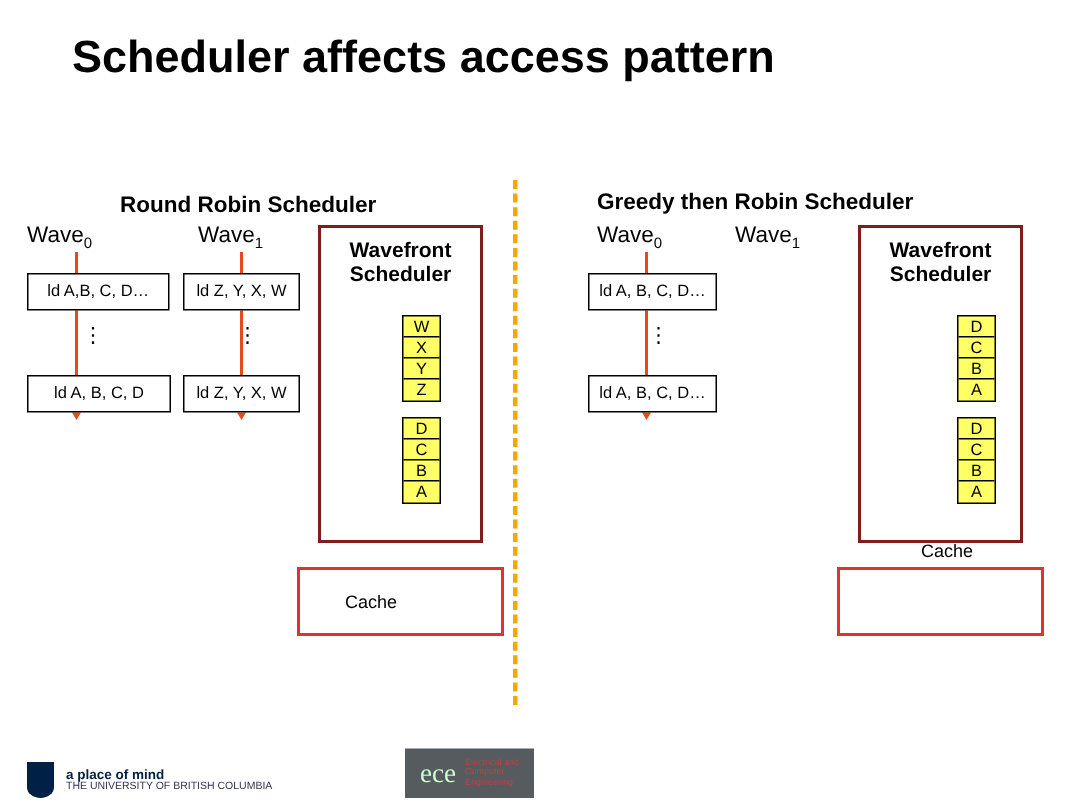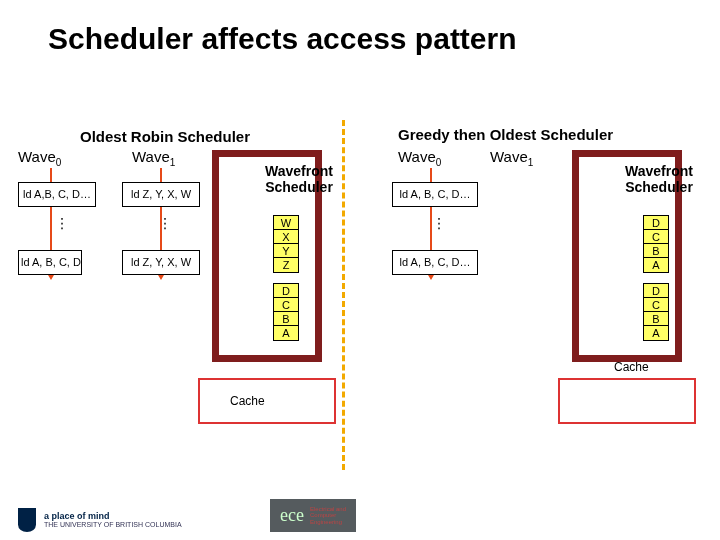--- a/index.html
+++ b/index.html
@@ -42,21 +42,21 @@
   .arrow {
     position:absolute; width:2px; background:#e64a19;
   }
   .arrow::after{
     content:""; position:absolute; left:-5px; bottom:-2px;
     border-left:6px solid transparent; border-right:6px solid transparent;
     border-top:10px solid #e64a19;
   }
 
   
-  .wf-outer { position:absolute; border:7px solid #7f1d1d;padding-left:32px; }
+  .wf-outer { position:absolute; border:2px solid #7f1d1d; }
   .wf-label { position:absolute; font-weight:700; font-size:14px; text-align:center; width:100%; }
   .stack { position:absolute; border:1px solid #000; background:#ffff66; font-size:11px; text-align:center; }
   .stack div { border-bottom:1px solid #000; height:14px; line-height:14px; }
   .stack div:last-child{border-bottom:none;}
 
   
   .cache-outer { position:absolute; border:2px solid #d33; }
   .cache-label { position:absolute; font-size:12px; font-weight:400; }
 
   
@@ -73,35 +73,35 @@
 </style>
 </head>
 <body>
 
 <div class="title">Scheduler affects access pattern</div>
 
 <div class="stage">
 
   <div class="divider"></div>
 
-  <div class="sched-title" style="left:80px; top:8px;">Oldest Robin Scheduler</div>
+  <div class="sched-title" style="left:80px; top:8px;">Round Robin Scheduler</div>
 
   <div class="wave-lbl" style="left:18px; top:28px;">
     <span>Wave</span><sub>0</sub>
   </div>
   <div class="wave-lbl" style="left:132px; top:28px;">
     <span>Wave</span><sub>1</sub>
   </div>
 
   <div class="arrow" style="left:50px; top:48px; height:110px;"></div>
   <div class="arrow" style="left:160px; top:48px; height:110px;"></div>
 
-  <div class="ibox" style="left:18px; top:62px; width:78px;">ld A,B, C, D…</div>
+  <div class="ibox" style="left:18px; top:62px; width:95px;">ld A,B, C, D…</div>
   <div class="vdots" style="left:55px; top:95px;"></div>
-  <div class="ibox" style="left:18px; top:130px; width:64px;">ld A, B, C, D</div>
+  <div class="ibox" style="left:18px; top:130px; width:96px;">ld A, B, C, D</div>
 
   <div class="ibox" style="left:122px; top:62px; width:78px;">ld Z, Y, X, W</div>
   <div class="vdots" style="left:158px; top:95px;"></div>
   <div class="ibox" style="left:122px; top:130px; width:78px;">ld Z, Y, X, W</div>
 
   <div class="wf-outer" style="left:212px; top:30px; width:110px; height:212px;">
     <div class="wf-label" style="top:6px;">Wavefront Scheduler</div>
     <div class="stack" style="left:54px; top:58px; width:26px;">
       <div>W</div>
       <div>X</div>
@@ -112,21 +112,21 @@
       <div>D</div>
       <div>C</div>
       <div>B</div>
       <div>A</div>
     </div>
   </div>
 
   <div class="cache-outer" style="left:198px; top:258px; width:138px; height:46px;"></div>
   <div class="cache-label" style="left:230px; top:274px;">Cache</div>
 
-  <div class="sched-title" style="left:398px; top:6px;">Greedy then Oldest Scheduler</div>
+  <div class="sched-title" style="left:398px; top:6px;">Greedy then Robin Scheduler</div>
 
   <div class="wave-lbl" style="left:398px; top:28px;">
     <span>Wave</span><sub>0</sub>
   </div>
   <div class="wave-lbl" style="left:490px; top:28px;">
     <span>Wave</span><sub>1</sub>
   </div>
 
   <div class="arrow" style="left:430px; top:48px; height:110px;"></div>
 

